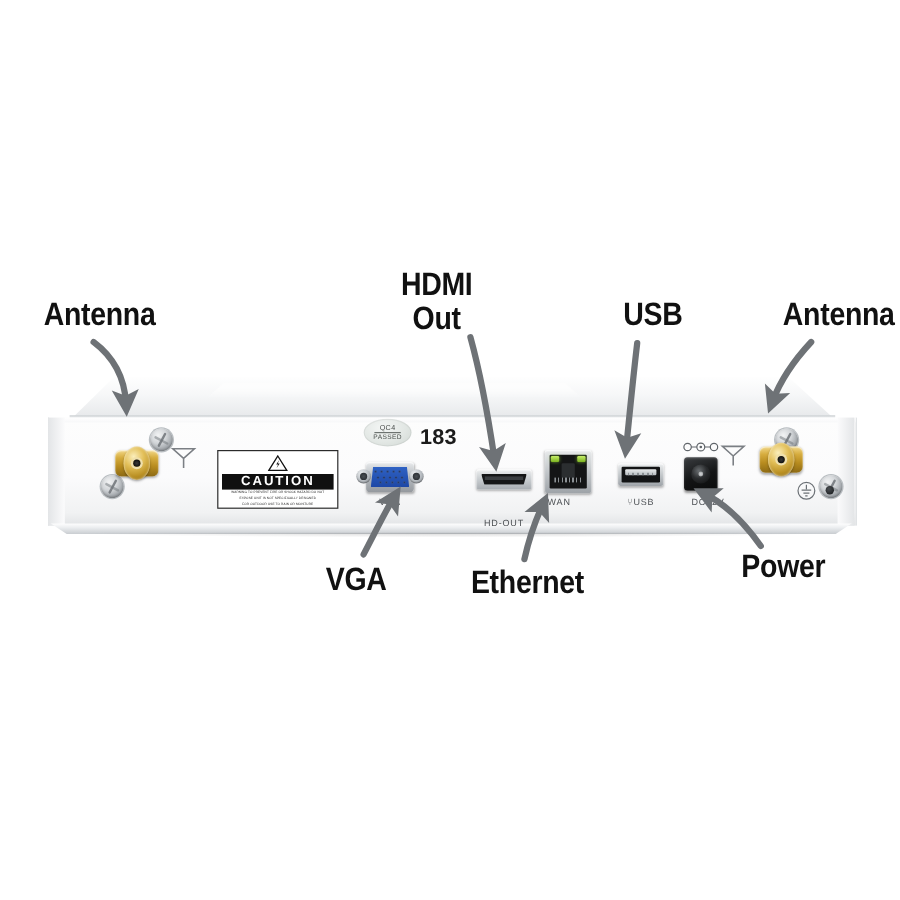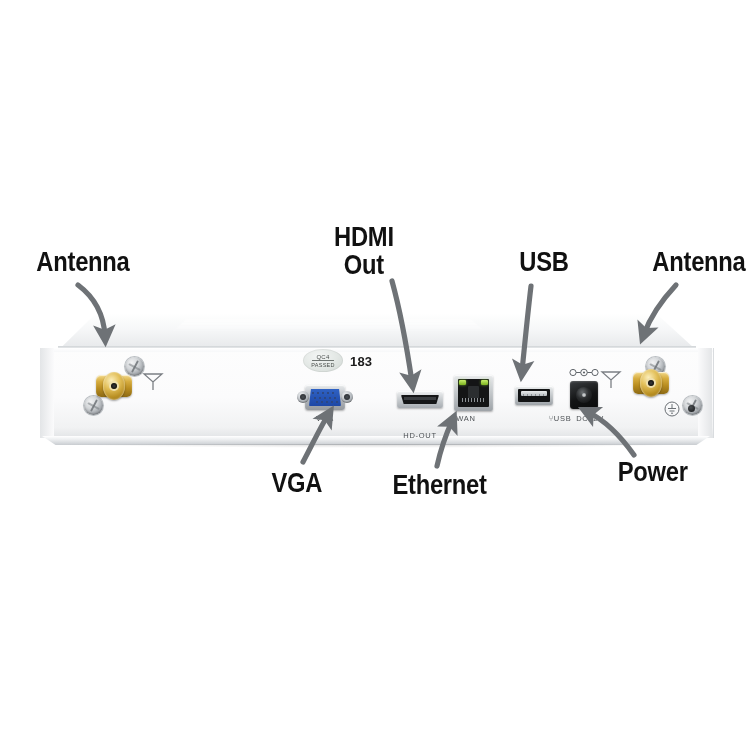--- a/index.html
+++ b/index.html
@@ -91,21 +91,21 @@
      letter-spacing:.1px;padding:1.5px 2px 0;font-family:"Liberation Sans",sans-serif;}
 
   
   .qc{position:absolute;width:40px;height:23px;border-radius:50%;
      background:radial-gradient(ellipse at 40% 32%,#f4f6f5 0%,#e2e7e4 55%,#cfd6d2 100%);
      box-shadow:inset 0 0 0 1px rgba(0,0,0,.05);
      display:flex;flex-direction:column;align-items:center;justify-content:center;}
   .qc .q1{font-size:6px;color:#4a4f4c;line-height:6px;letter-spacing:.3px;}
   .qc .rule{width:22px;height:1px;background:#6d7370;margin:.5px 0;}
   .qc .q2{font-size:5.5px;color:#4a4f4c;line-height:6px;letter-spacing:.3px;}
-  .serial{position:absolute;font-size:13px;font-weight:700;color:#1b1b1b;
+  .serial{position:absolute;font-size:18px;font-weight:700;color:#1b1b1b;
      font-family:"Liberation Sans",sans-serif;letter-spacing:.2px;}
 
   
   .pcap{position:absolute;font-size:7.5px;color:#4c5054;letter-spacing:.7px;
      font-family:"Liberation Sans",sans-serif;text-align:center;white-space:nowrap;}
 
   
   .vga{position:absolute;width:56px;height:25px;}
   .vga .shell{position:absolute;left:8px;top:0;width:40px;height:25px;border-radius:3px;
      background:linear-gradient(180deg,#e8eaec,#b9bec3 48%,#95999e 100%);
@@ -204,20 +204,30 @@
       <div class="pin"></div>
     </div>
 
     <svg class="ant-glyph" style="left:104px;top:58px;" viewBox="0 0 22 20">
       <path d="M2 3 L20 3 L11 11 Z M11 11 L11 19" fill="none" stroke="#7b7f84" stroke-width="1.3"></path>
     </svg>
     <svg class="ant-glyph" style="left:562px;top:56px;" viewBox="0 0 22 20">
       <path d="M2 3 L20 3 L11 11 Z M11 11 L11 19" fill="none" stroke="#7b7f84" stroke-width="1.3"></path>
     </svg>
 
+    <div class="caution" style="left:143px;top:62px;width:101px;height:49px;">
+      <svg style="display:block;margin:1px auto 1.5px;" width="17" height="14" viewBox="0 0 17 14">
+        <path d="M8.5 1 L16 13 L1 13 Z" fill="none" stroke="#121212" stroke-width="1.1"></path>
+        <path d="M9.6 4.3 L7.2 8.1 L8.8 8.1 L7.4 11.2 L10.1 7.3 L8.5 7.3 Z" fill="#121212"></path>
+      </svg>
+      <div class="bar">CAUTION</div>
+      <div class="fine">WARNING TO PREVENT FIRE OR SHOCK HAZARD DO NOT</div>
+      <div class="fine">EXPOSE UNIT IS NOT SPECIFICALLY DESIGNED</div>
+      <div class="fine">FOR OUTDOOR USE TO RAIN OR MOISTURE</div>
+    </div>
 
     <div class="qc" style="left:265px;top:36px;">
       <div class="q1">QC4</div>
       <div class="rule"></div>
       <div class="q2">PASSED</div>
     </div>
     <div class="serial" style="left:312px;top:41px;">183</div>
 
     <div class="vga" style="left:259px;top:72px;">
       <div class="shell"></div>
@@ -259,21 +269,21 @@
       <div class="led r"></div>
       <div class="notch"></div>
       <div class="pins"></div>
     </div>
     <div class="pcap" style="left:400px;top:101px;width:56px;">WAN</div>
 
     <div class="usb" style="left:477px;top:73px;">
       <div class="cav"></div>
       <div class="tongue"></div>
     </div>
-    <div class="pcap" style="left:494px;top:101px;width:56px;">
+    <div class="pcap" style="left:468px;top:101px;width:56px;">
       <span>⑂</span><span>USB</span>
     </div>
 
     <div class="dcjack" style="left:532px;top:68px;">
       <div class="bore"></div>
       <div class="pin"></div>
     </div>
     <svg class="polarity" style="left:531px;top:55px;" width="30" height="9" viewBox="0 0 30 9">
       <circle cx="4" cy="4.5" r="3.1" fill="none" stroke="#60656a" stroke-width="1"></circle>
       <circle cx="15" cy="4.5" r="3.3" fill="none" stroke="#60656a" stroke-width="1"></circle>

